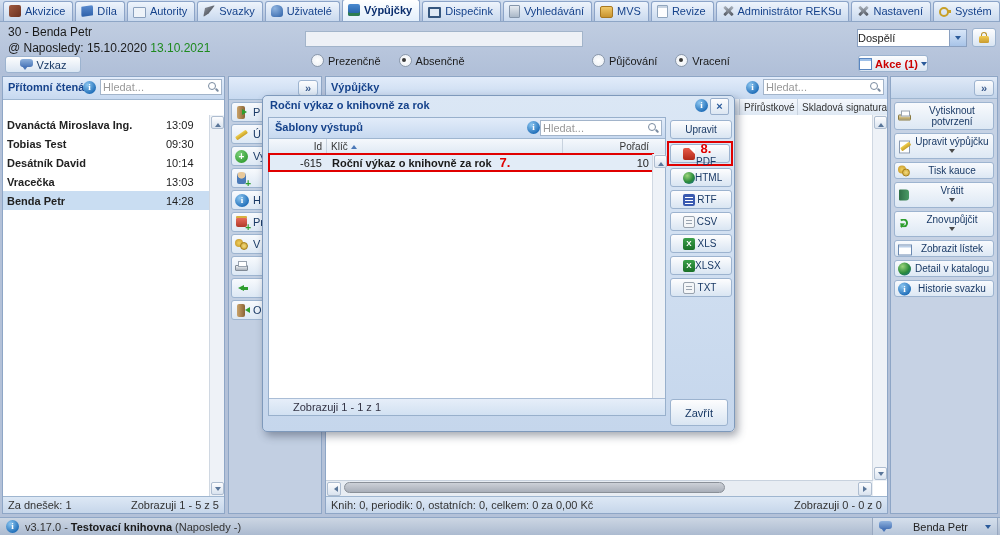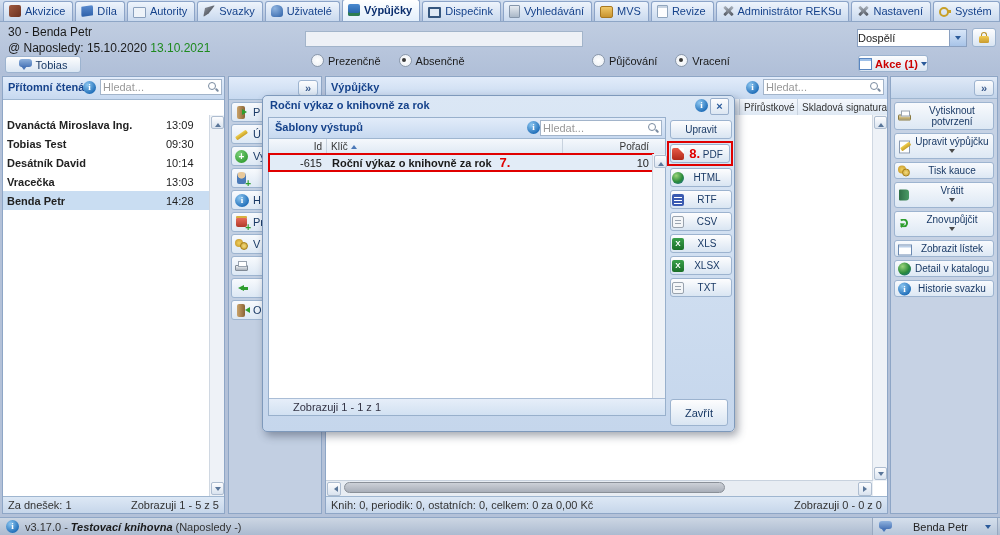--- a/index.html
+++ b/index.html
@@ -175,41 +175,41 @@
   .ltbody{position:absolute;left:0;right:0;top:36px;bottom:16px;background:#fff;}
   .drow{position:relative;display:flex;height:17px;align-items:center;background:#e2ecf7;outline:2px solid #e00000;outline-offset:-1px;margin-right:12px;cursor:pointer;}
   .drow .c-id{width:57px;text-align:right;padding-right:4px;box-sizing:border-box;color:#222;}
   .drow .c-key{flex:1;padding-left:6px;font-weight:bold;color:#1a1a1a;white-space:nowrap;overflow:hidden;}
   .drow .c-ord{width:86px;text-align:right;padding-right:4px;box-sizing:border-box;color:#222;}
   .ann{color:#e00000;font-weight:bold;font-size:13px;}
   .drow .ann{margin-left:8px;}
   .ltbody .vscroll{width:12px;}
   .lfoot{position:absolute;left:0;right:0;bottom:0;height:16px;background:linear-gradient(#e6eef9,#d2e1f2);border-top:1px solid #aabdd6;color:#334;display:flex;align-items:center;padding-left:24px;}
   .btncol{position:absolute;left:406px;top:24px;width:64px;}
-  .xbtn{display:flex;align-items:center;width:62px;height:19px;padding:0 1px;margin:0 0 3px 1px;box-sizing:border-box;background:linear-gradient(#fdfdfe,#d9e5f2);border:1px solid #9cb3cf;border-radius:3px;color:#1a3a66;cursor:pointer;}
+  .xbtn{display:flex;align-items:center;width:62px;height:19px;padding:0 12px;margin:0 0 3px 1px;box-sizing:border-box;background:linear-gradient(#fdfdfe,#d9e5f2);border:1px solid #9cb3cf;border-radius:3px;color:#1a3a66;cursor:pointer;}
   .xbtn .xlbl{flex:1;text-align:center;font-size:10px;}
   .pdf-frame{border:2px solid #e00000;margin:-1px 0 2px -2px;padding:1px;width:66px;box-sizing:border-box;}
   .pdf-frame .xbtn{margin:0;width:60px;}
   .xi{width:12px;height:12px;border-radius:2px;flex:none;position:relative;box-sizing:border-box;}
   .xi-pdf{background:linear-gradient(#e85a48,#b02818);}
   .xi-pdf::after{content:"";position:absolute;right:0;top:0;border:3px solid transparent;border-top-color:#fff;border-right-color:#fff;}
   .xi-html{border-radius:50%;background:radial-gradient(circle at 35% 30%,#9ad47a,#2a8a3a 55%,#1a6aa0);}
   .xi-rtf{background:#3a5ab0;}
   .xi-rtf::after{content:"";position:absolute;left:2px;right:2px;top:3px;bottom:2px;background:repeating-linear-gradient(#fff 0 1px,transparent 1px 3px);}
   .xi-csv{background:#f4f6f8;border:1px solid #98a2ae;}
   .xi-csv::after{content:"";position:absolute;left:2px;right:2px;top:3px;bottom:2px;background:repeating-linear-gradient(#9aa4b0 0 1px,transparent 1px 3px);}
   .xi-xls,.xi-xlsx{background:linear-gradient(#3aa04a,#1a7028);}
   .xi-xls::after,.xi-xlsx::after{content:"X";position:absolute;left:0;right:0;text-align:center;color:#fff;font:bold 8px/12px "Liberation Sans",sans-serif;}
   .zavrit{position:absolute;right:6px;bottom:5px;width:58px;height:27px;}
 
   
   .statusbar{position:absolute;left:0;top:517px;width:1000px;height:18px;background:linear-gradient(#ccd6e3,#aab9cf);border-top:1px solid #8ea6c6;}
   .statusbar .i-info{position:absolute;left:6px;top:2px;}
   .sbtext{position:absolute;left:25px;top:3px;color:#333;}
-  .sbtext b{color:#1a1a1a;margin:12px 3px;font-style:italic;}
+  .sbtext b{color:#1a1a1a;margin:12px 3px;}
   .sbtext .v{margin-right:0px;}
   .userchip{position:absolute;right:2px;top:0;width:126px;height:18px;background:linear-gradient(#d5dfec,#b6c5d9);border-left:1px solid #98a8c0;border-right:1px solid #98a8c0;display:flex;align-items:center;padding:0 6px;box-sizing:border-box;cursor:pointer;}
   .userchip .ulbl{flex:1;text-align:center;color:#222;}
 </style>
 </head>
 <body>
 
 <div id="app">
 
   <div class="tabbar">
@@ -270,21 +270,21 @@
 
   <div class="hdr">
     <div class="patron">30 - Benda Petr</div>
     <div class="lastvisit">
       <span>@ Naposledy:</span>
       <span>15.10.2020</span>
       <span class="green">13.10.2021</span>
     </div>
     <div class="btn vzkaz">
         <span class="i-speech"></span>
-        <span>Tobias</span>
+        <span>Vzkaz</span>
       </div>
     <input class="barcode" value="" style="">
     <div class="radios1 rlabelset">
       <span class="radio"></span>
         <span>Prezenčně</span>
       <span class="rgap"></span>
       <span class="radio sel"></span>
         <span>Absenčně</span>
     </div>
     <div class="radios2 rlabelset">

